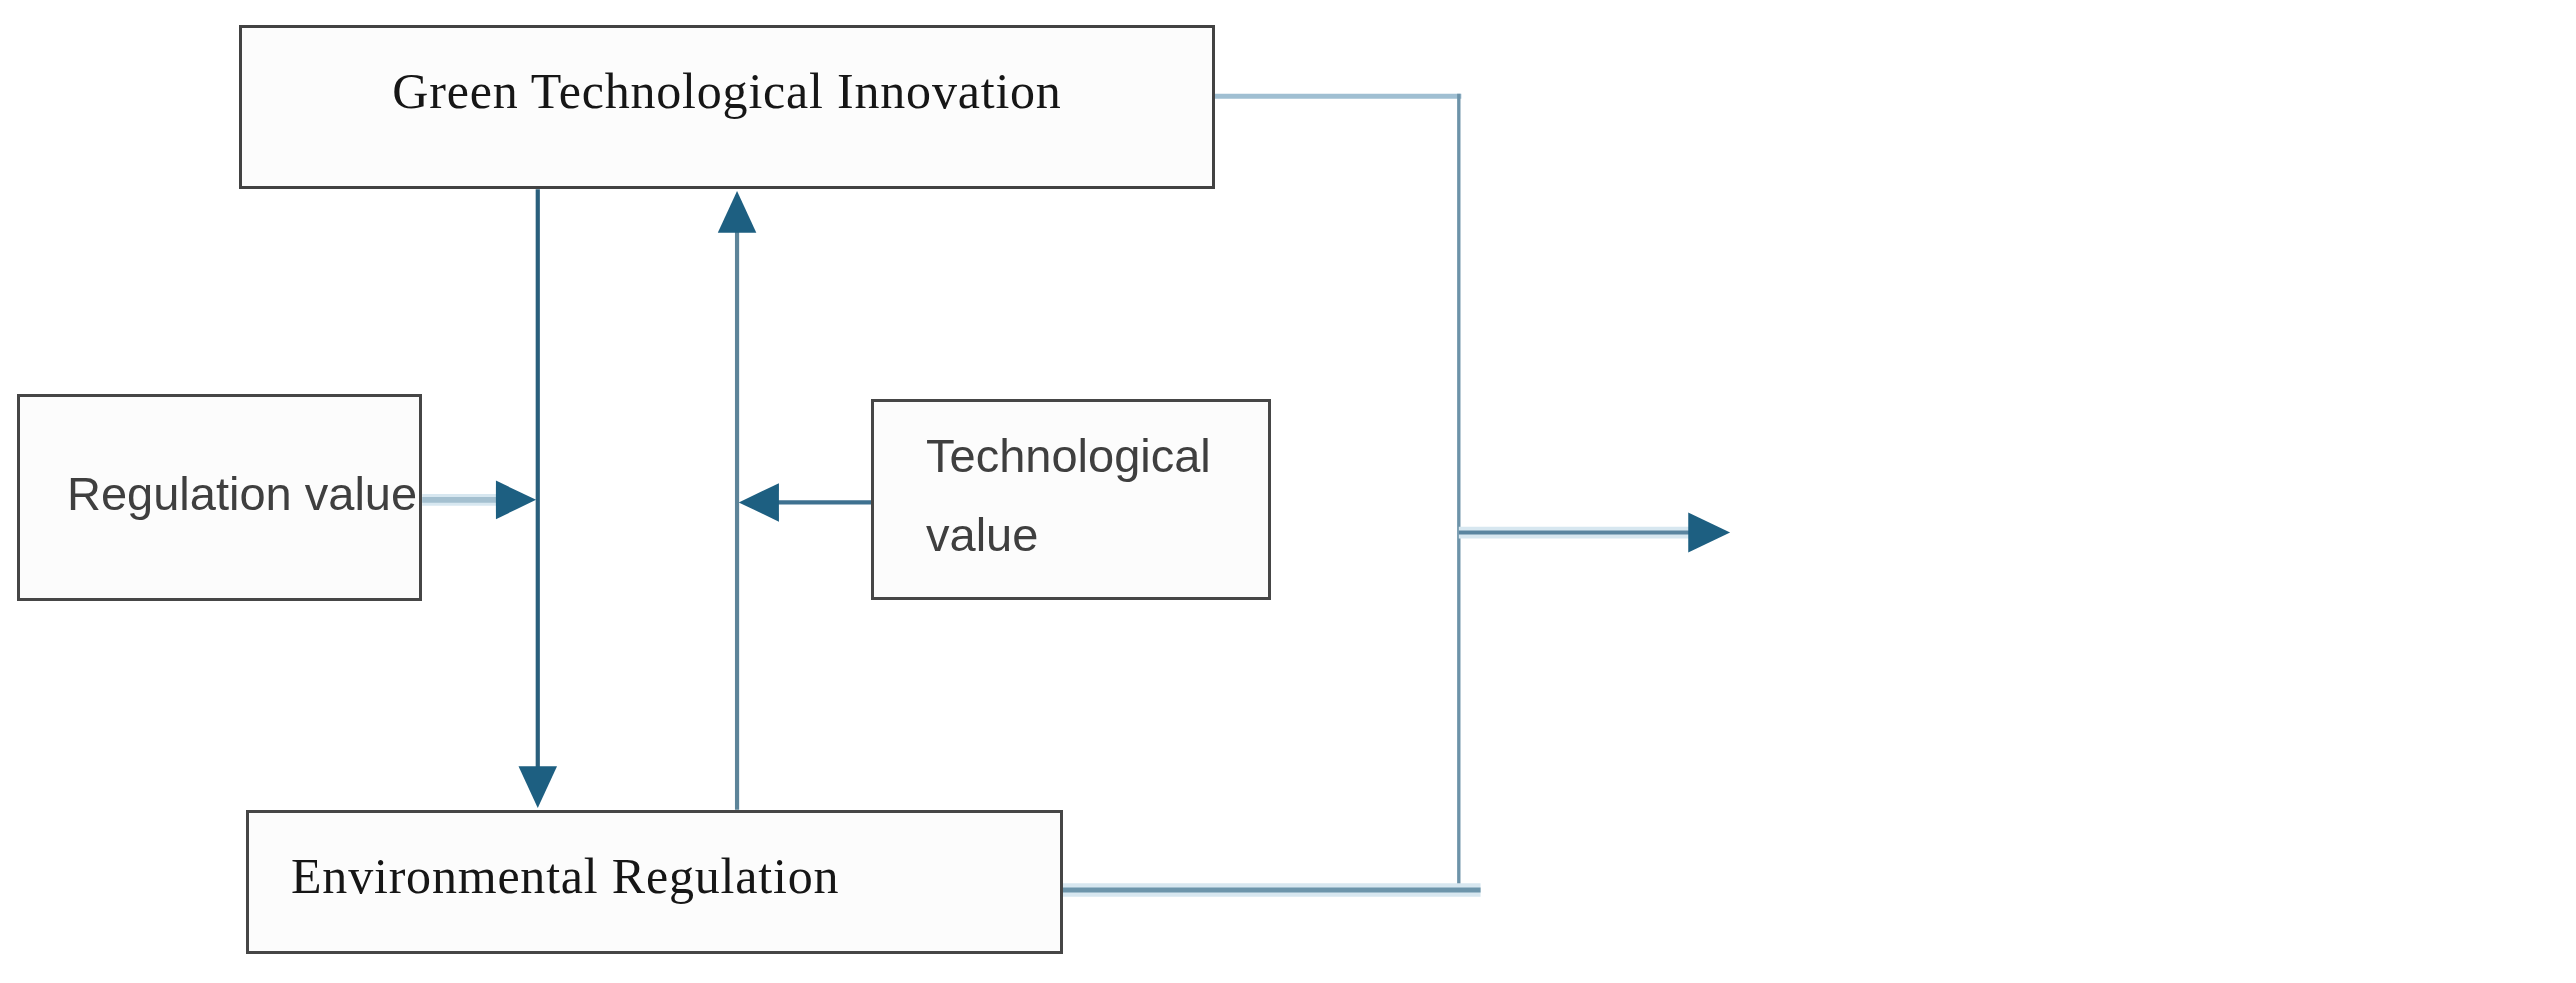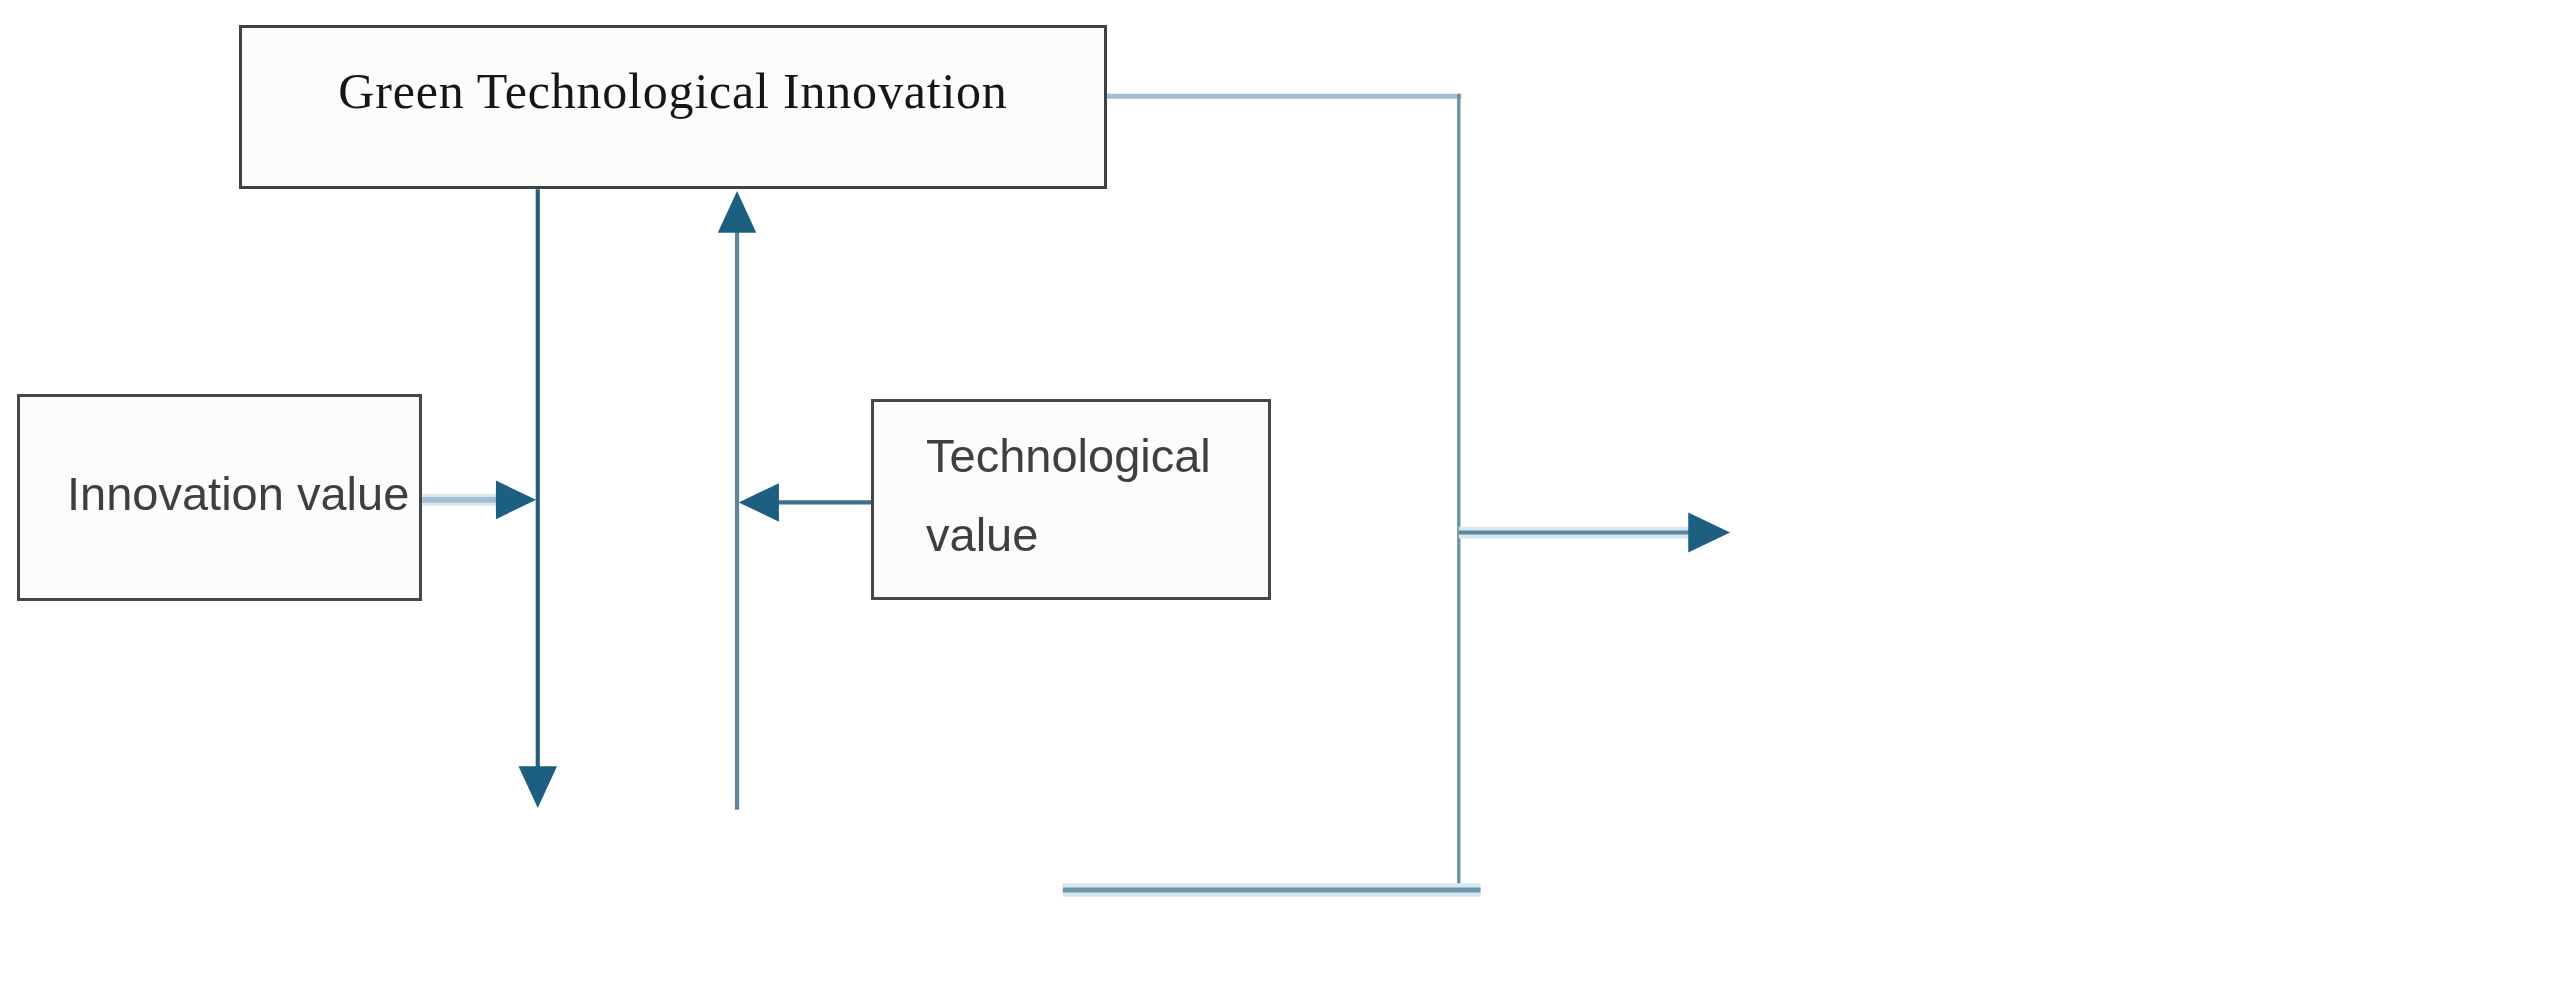--- a/index.html
+++ b/index.html
@@ -42,21 +42,21 @@
     font-size: 47px;
     line-height: 79px;
   }
   .node .label {
     display: block;
     width: 100%;
   }
   
   #node-gti {
     left: 239px; top: 25px;
-    width: 868px; height: 164px;
+    width: 976px; height: 164px;
     border-color: #424242;
     justify-content: center;
     padding-bottom: 32px;
   }
   #node-gti .label { text-align: center; }
 
   
   #node-threshold {
     left: 17px; top: 394px;
     width: 405px; height: 207px;
@@ -129,23 +129,26 @@
       <line x1="1040" y1="600" x2="926" y2="600" stroke="#3e7190" stroke-width="5"></line>
       <polygon points="930,577 930,623 882,600" fill="#1d5f81"></polygon>
     </g>
   </svg>
 
   <div class="node serif" id="node-gti">
     <span class="label">Green Technological Innovation</span>
   </div>
 
   <div class="node sans" id="node-threshold">
-    <span class="label">Innovation value</span>
+    <span class="label">Regulation value</span>
   </div>
 
   <div class="node sans" id="node-intermediary">
     <span class="label">Technological value</span>
   </div>
 
+  <div class="node serif" id="node-er">
+    <span class="label">Environmental Regulation</span>
+  </div>
 
 
 </div>
 
 
 </body></html>

